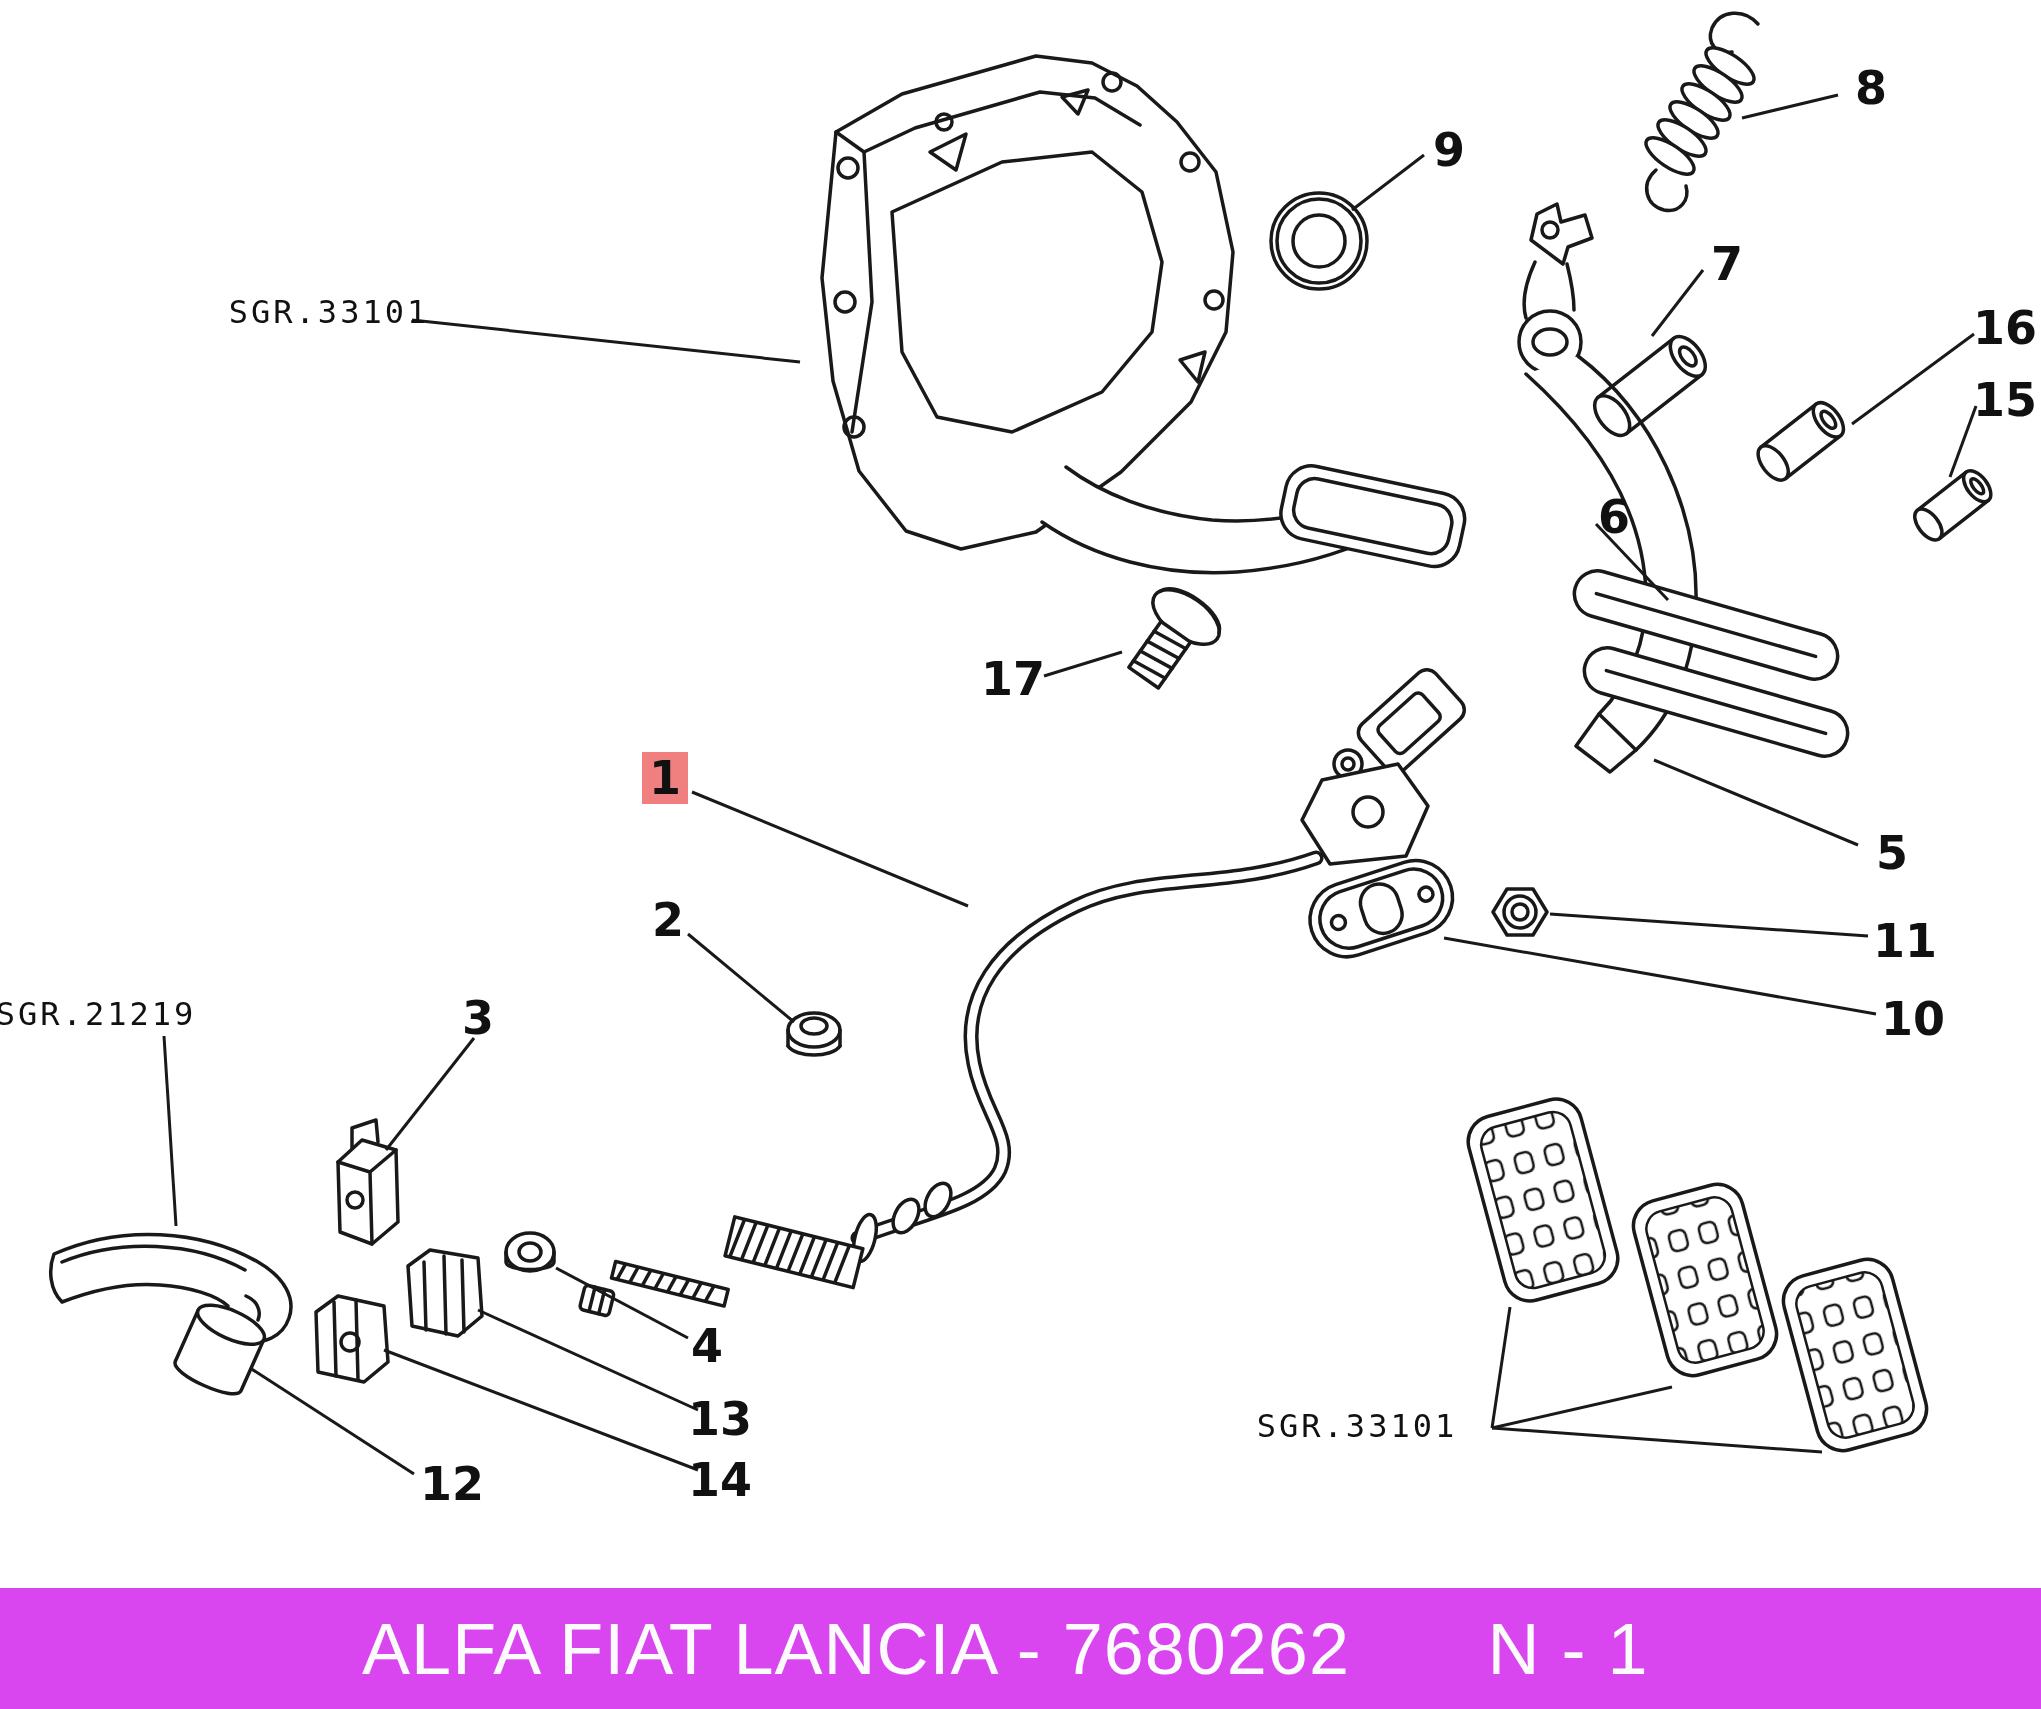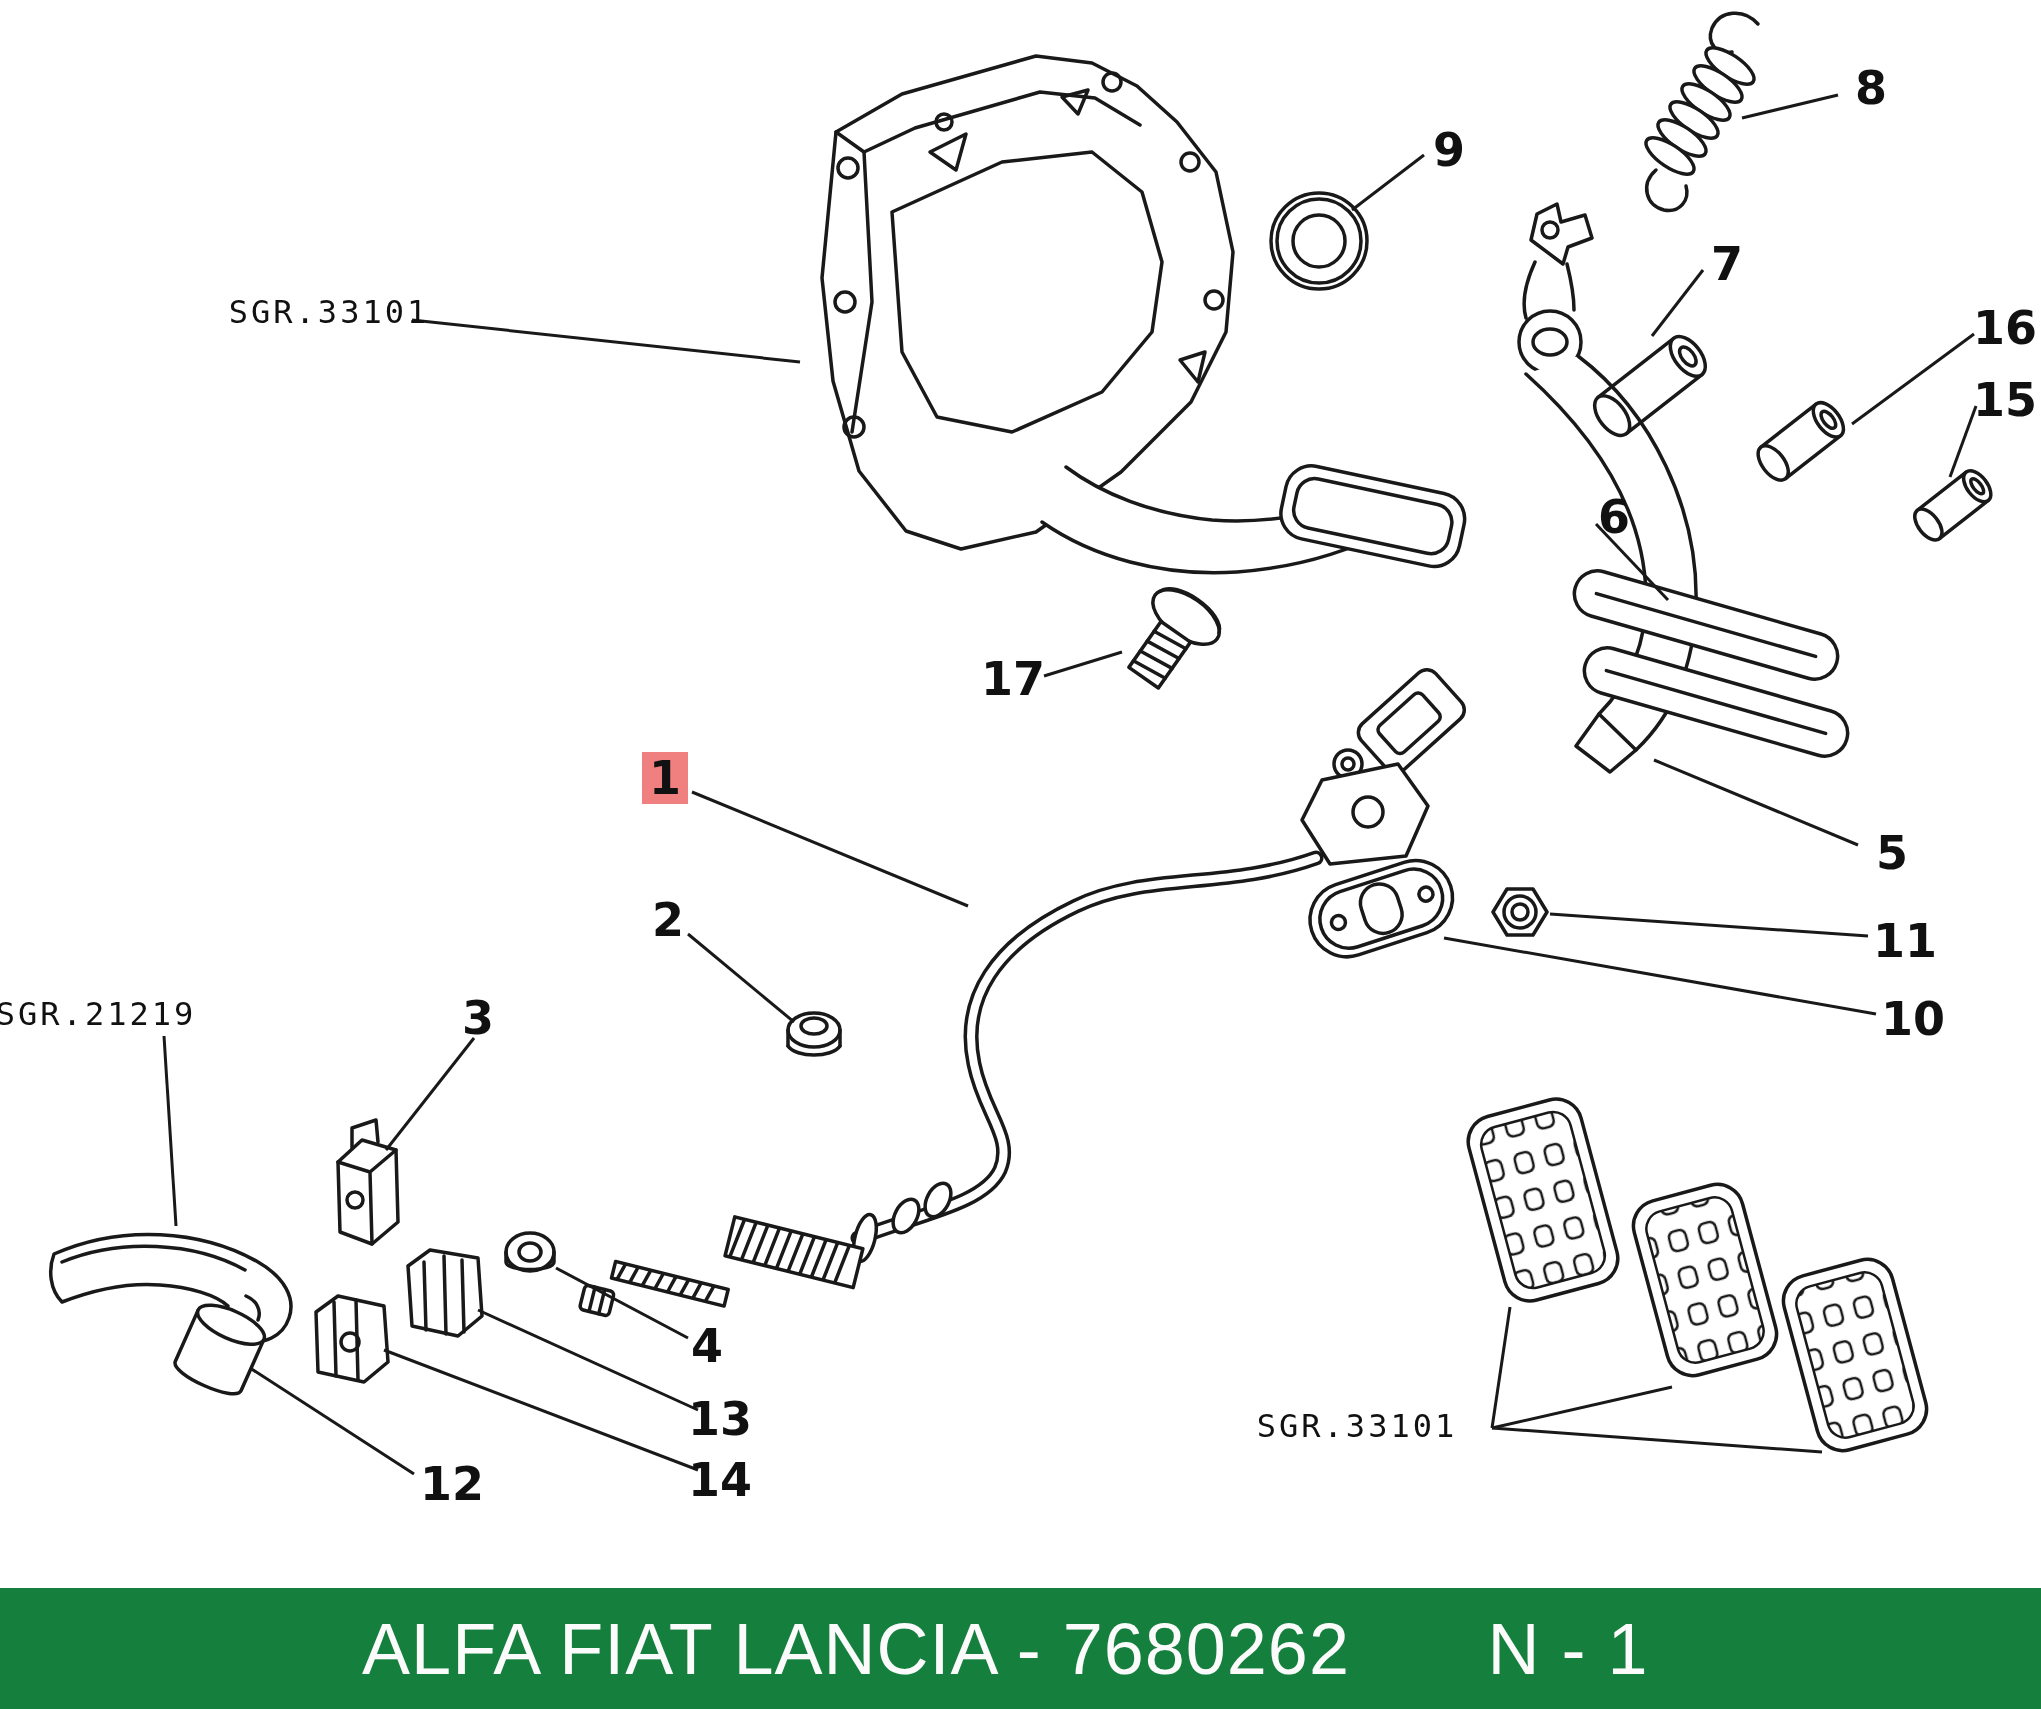--- a/index.html
+++ b/index.html
@@ -5,21 +5,21 @@
   html,body{margin:0;padding:0;background:#ffffff;}
   #page{position:relative;width:2041px;height:1709px;background:#ffffff;overflow:hidden;
         font-family:"DejaVu Sans",sans-serif;}
   #diagram{position:absolute;top:0;left:0;}
   .art{stroke:#191919;fill:none;stroke-width:3.5;stroke-linecap:round;stroke-linejoin:round;}
   .leaders line{stroke:#191919;stroke-width:3;}
   .callout{font-family:"DejaVu Sans","Liberation Sans",sans-serif;font-weight:bold;
            font-size:46px;fill:#111111;text-anchor:middle;dominant-baseline:central;}
   .sgr{font-family:"DejaVu Sans Mono","Liberation Mono",monospace;font-size:32px;
        letter-spacing:3px;fill:#111111;text-anchor:middle;dominant-baseline:central;}
-  #footer{position:absolute;left:0;bottom:0;width:100%;height:121px;background:#15803d;}
+  #footer{position:absolute;left:0;bottom:0;width:100%;height:121px;background:#d946ef;}
   .footer-text{position:absolute;top:50%;transform:translate(-50%,-50%);color:#fbfbfb;
                font-family:"Liberation Sans",sans-serif;font-size:72px;font-weight:400;
                white-space:nowrap;letter-spacing:1px;}
   #footer-title{left:856px;}
   #footer-page{left:1568px;}
 </style>
 </head>
 <body>
 
 <div id="page">

